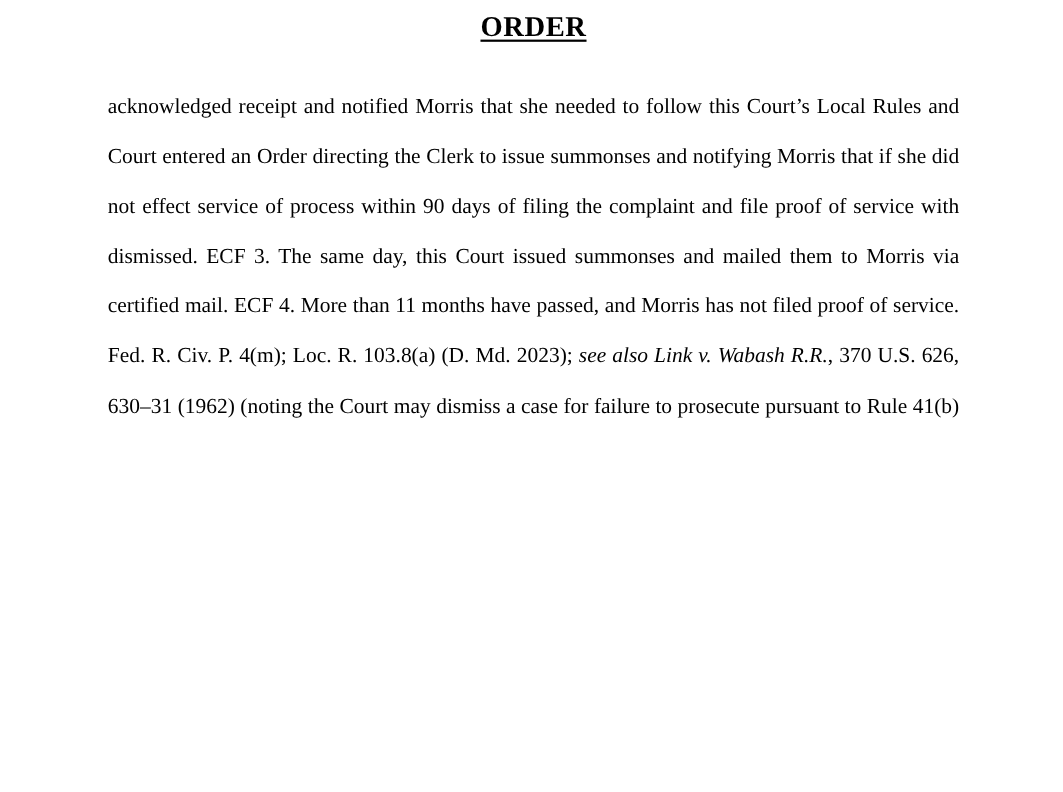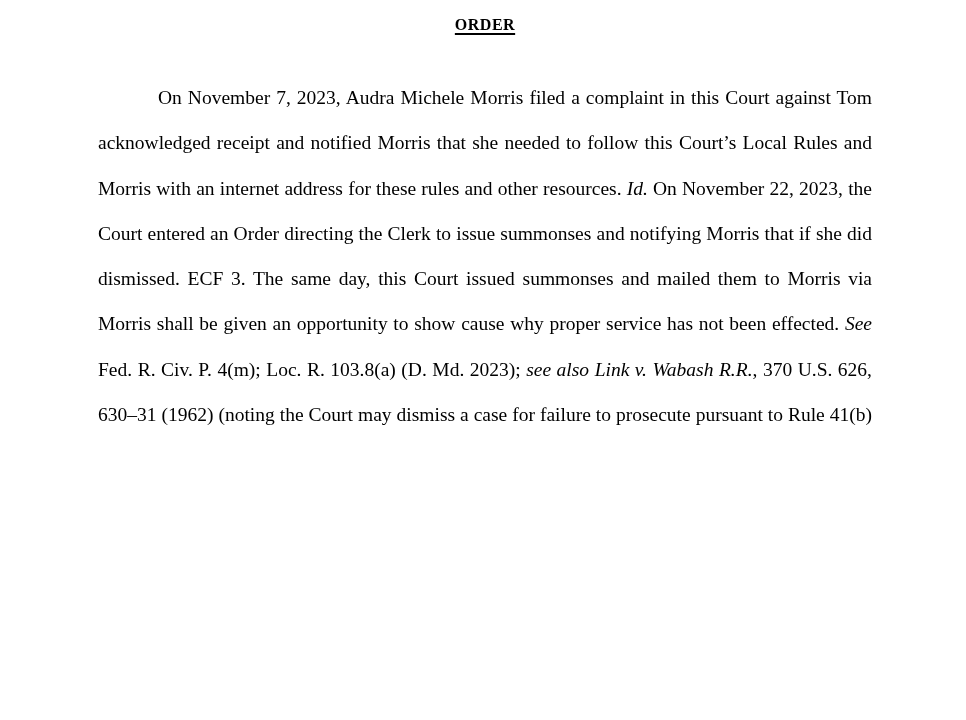--- a/index.html
+++ b/index.html
@@ -17,21 +17,21 @@
     color: #000000;
     font-family: "Liberation Serif", "DejaVu Serif", serif;
   }
   .title {
     position: absolute;
     top: 12px;
     left: 98px;
     width: 774px;
     margin: 0;
     text-align: center;
-    font-size: 16px;
+    font-size: 26px;
     font-weight: bold;
     line-height: 26px;
   }
   .title-inner {
     text-decoration: underline;
     text-decoration-thickness: 2px;
     text-underline-offset: 3px;
     letter-spacing: 0.5px;
   }
   .body-lines {
@@ -51,22 +51,21 @@
   .line.first { text-indent: 60px; }
   .line.last  { text-align-last: left; }
   .it { font-style: italic; }
 </style>
 </head>
 <body>
 
 <div class="page">
   <h1 class="title"><span class="title-inner">ORDER</span></h1>
   <div class="body-lines">
-      <div class="line first"><span class="">On November 7, 2023, Audra Michele Morris filed a complaint in this Court against Tom</span></div>
       <div class="line"><span class="">acknowledged receipt and notified Morris that she needed to follow this Court’s Local Rules and</span></div>
-      <div class="line"><span class="">Morris with an internet address for these rules and other resources. </span><span class="it">Id.</span><span class=""> On November 22, 2023, the</span></div>
       <div class="line"><span class="">Court entered an Order directing the Clerk to issue summonses and notifying Morris that if she did</span></div>
+      <div class="line"><span class="">not effect service of process within 90 days of filing the complaint and file proof of service with</span></div>
       <div class="line"><span class="">dismissed. ECF 3. The same day, this Court issued summonses and mailed them to Morris via</span></div>
-      <div class="line"><span class="">Morris shall be given an opportunity to show cause why proper service has not been effected. </span><span class="it">See</span></div>
+      <div class="line"><span class="">certified mail. ECF 4. More than 11 months have passed, and Morris has not filed proof of service.</span></div>
       <div class="line"><span class="">Fed. R. Civ. P. 4(m); Loc. R. 103.8(a) (D. Md. 2023); </span><span class="it">see also Link v. Wabash R.R.</span><span class="">, 370 U.S. 626,</span></div>
       <div class="line"><span class="">630–31 (1962) (noting the Court may dismiss a case for failure to prosecute pursuant to Rule 41(b)</span></div>
     </div>
 </div>
 
 </body></html>

